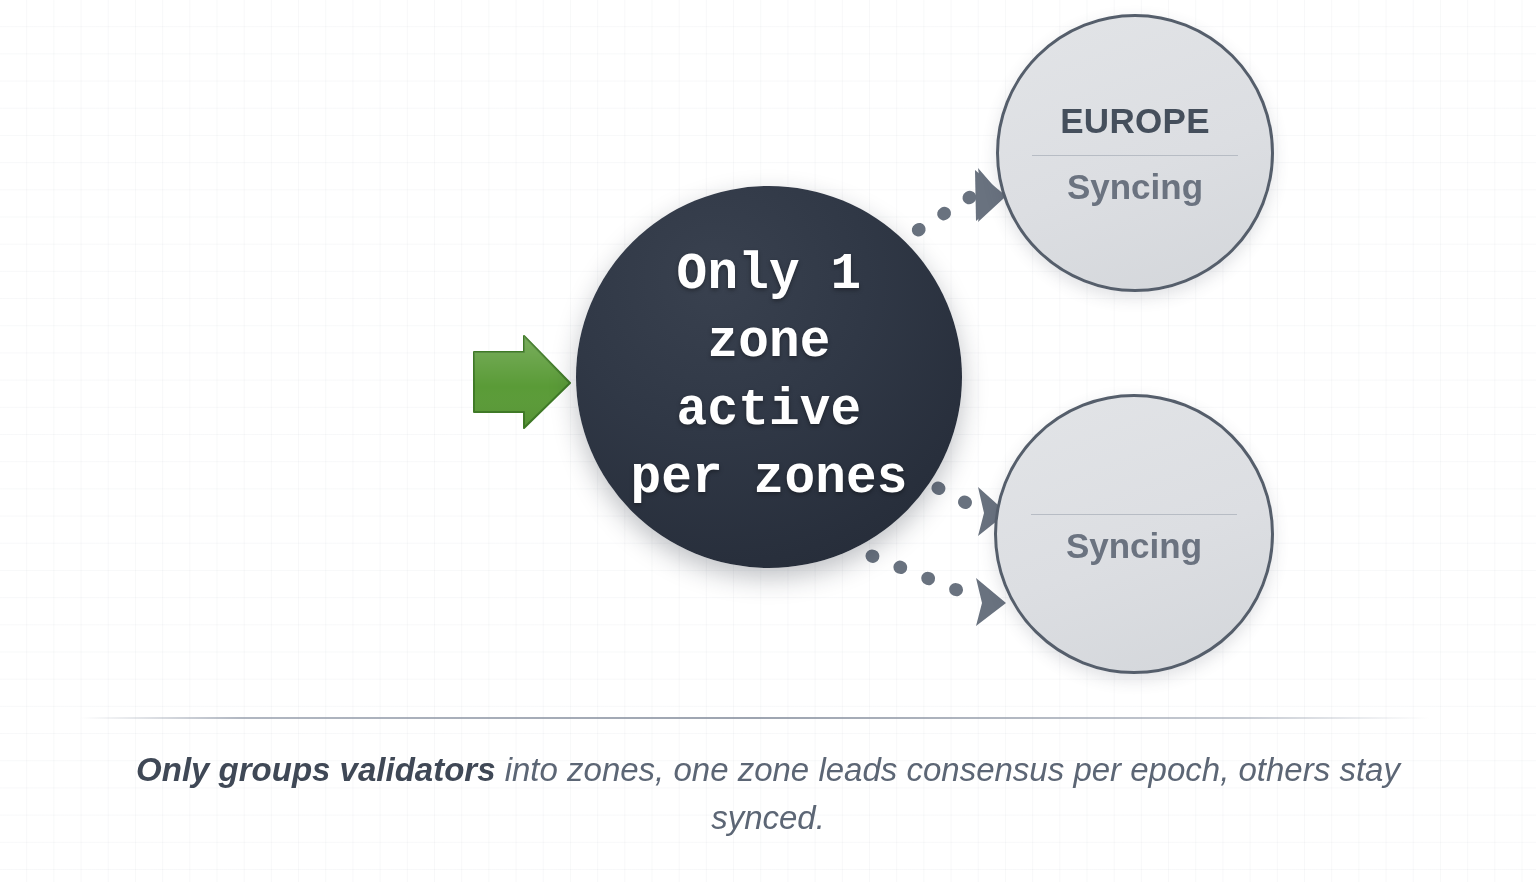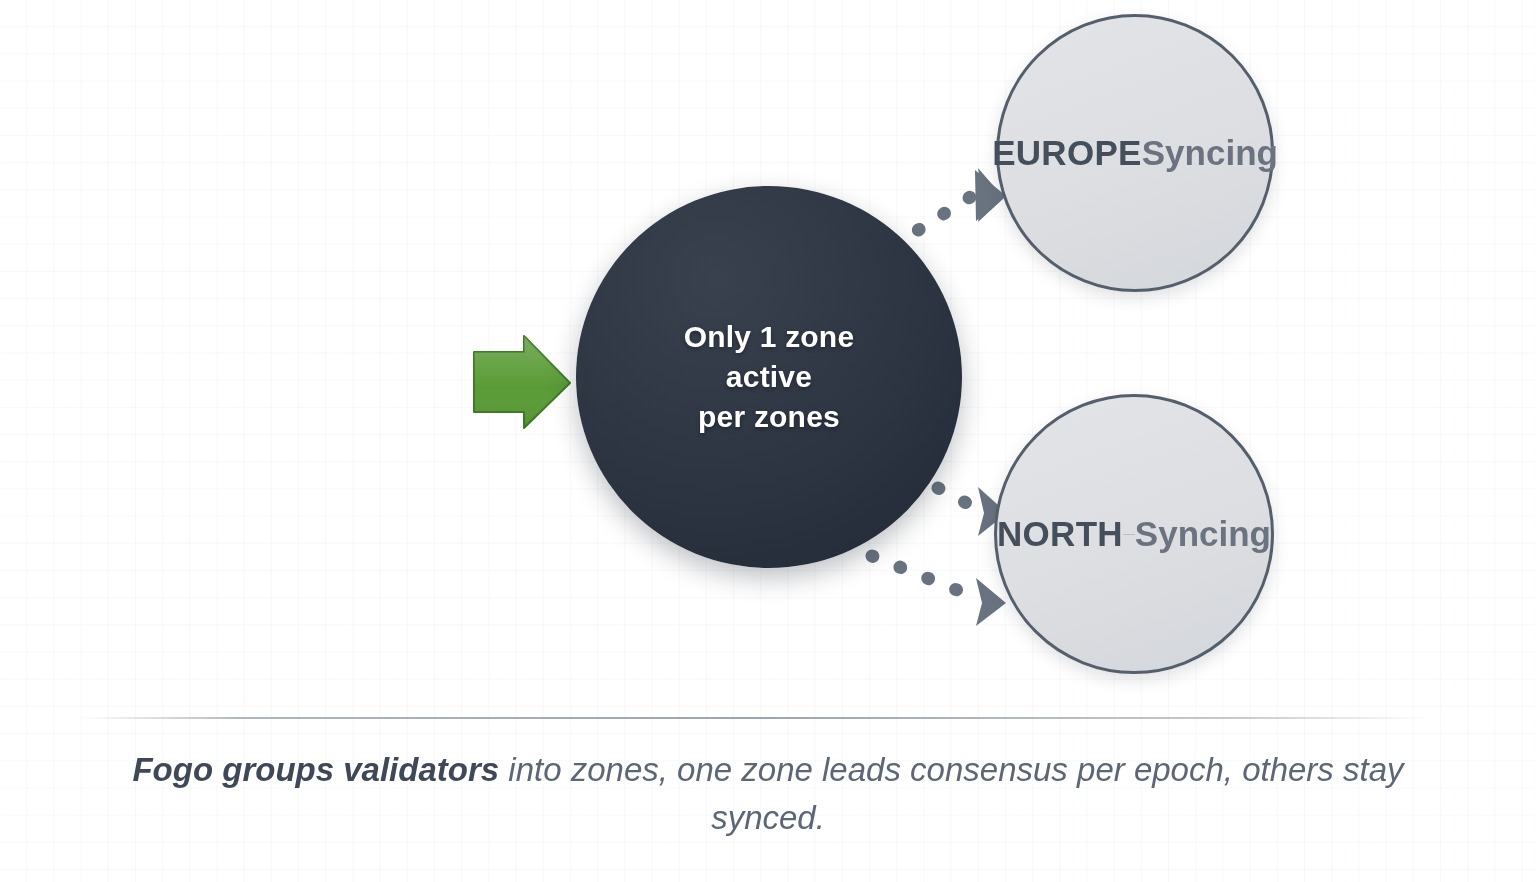--- a/index.html
+++ b/index.html
@@ -33,21 +33,21 @@
     height: 882px;
     pointer-events: none;
   }
 
   
   .node {
     position: absolute;
     border-radius: 50%;
     box-sizing: border-box;
     display: flex;
-    flex-direction: row;
+    flex-direction: column;
     align-items: center;
     justify-content: center;
     text-align: center;
   }
 
   .node-apac {
     left: 208px;
     top: 248px;
     width: 276px;
     height: 276px;
@@ -80,27 +80,28 @@
   .node-center {
     left: 576px;
     top: 186px;
     width: 386px;
     height: 382px;
     background: radial-gradient(circle at 36% 24%, #39414f 0%, #303846 40%, #282f3c 75%, #232935 100%);
     box-shadow: 0 10px 26px rgba(25,32,45,0.28);
     z-index: 3;
   }
   .node-center .center-text {
-    font-size: 30px;
+    font-size: 51px;
     font-weight: 700;
     color: #ffffff;
     line-height: 1.33;
     letter-spacing: 0.2px;
     padding: 0 28px;
     text-shadow: 0 2px 4px rgba(0,0,0,0.35);
+    font-family: Liberation Mono, monospace;
   }
 
   .node-grey {
     background: linear-gradient(160deg, #e2e4e7 0%, #dcdee2 55%, #d3d6da 100%);
     border: 3px solid #555e6b;
     box-shadow: 0 6px 16px rgba(60,70,85,0.16);
     z-index: 4;
   }
   .node-europe {
     left: 996px;
@@ -212,24 +213,23 @@
   </div>
 
   <div class="node node-grey node-europe">
     <div class="node-title">EUROPE</div>
     <div class="node-rule"></div>
     <div class="node-status">Syncing</div>
   </div>
 
   <div class="node node-grey node-namerica">
     <div class="node-title">
-      <div>NORTH</div>
     </div>
     <div class="node-rule"></div>
     <div class="node-status">Syncing</div>
   </div>
 
   <div class="footer-divider"></div>
   <div class="caption">
-    <span class="cap-strong">Fogo groups validators</span><span> into zones, one zone leads consensus per epoch, others stay synced.</span>
+    <span class="cap-strong">Only groups validators</span><span> into zones, one zone leads consensus per epoch, others stay synced.</span>
   </div>
 
 </div>
 
 </body></html>

